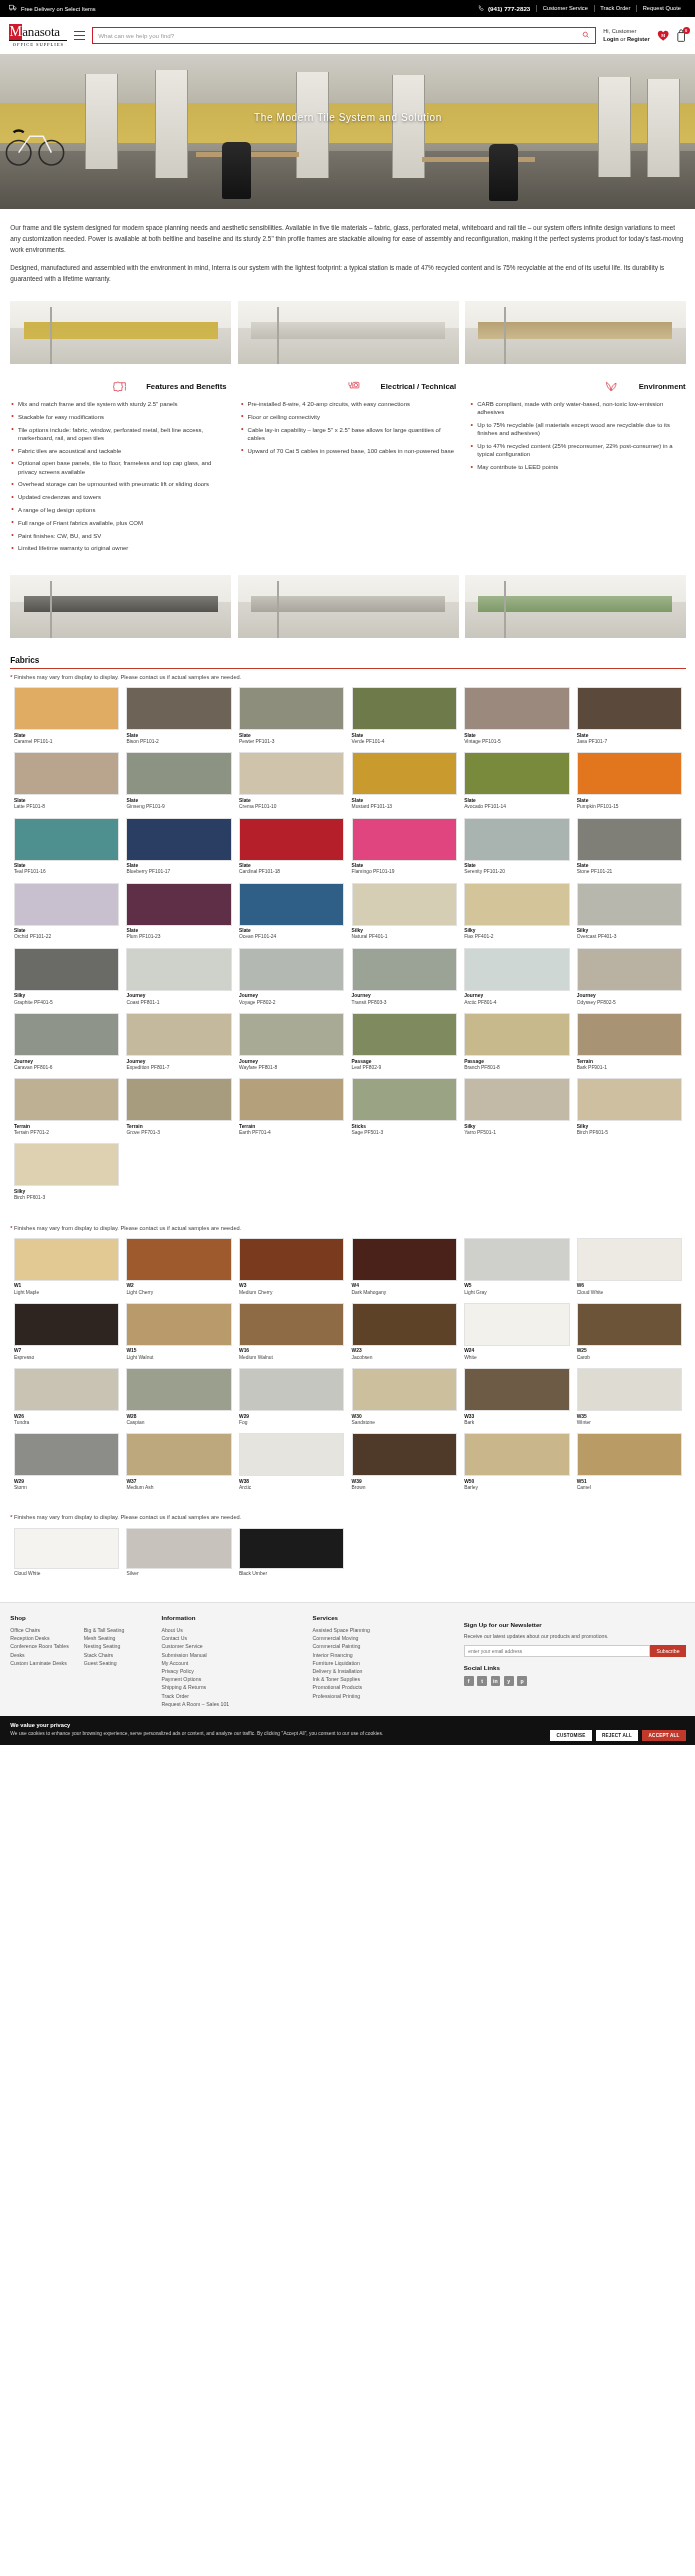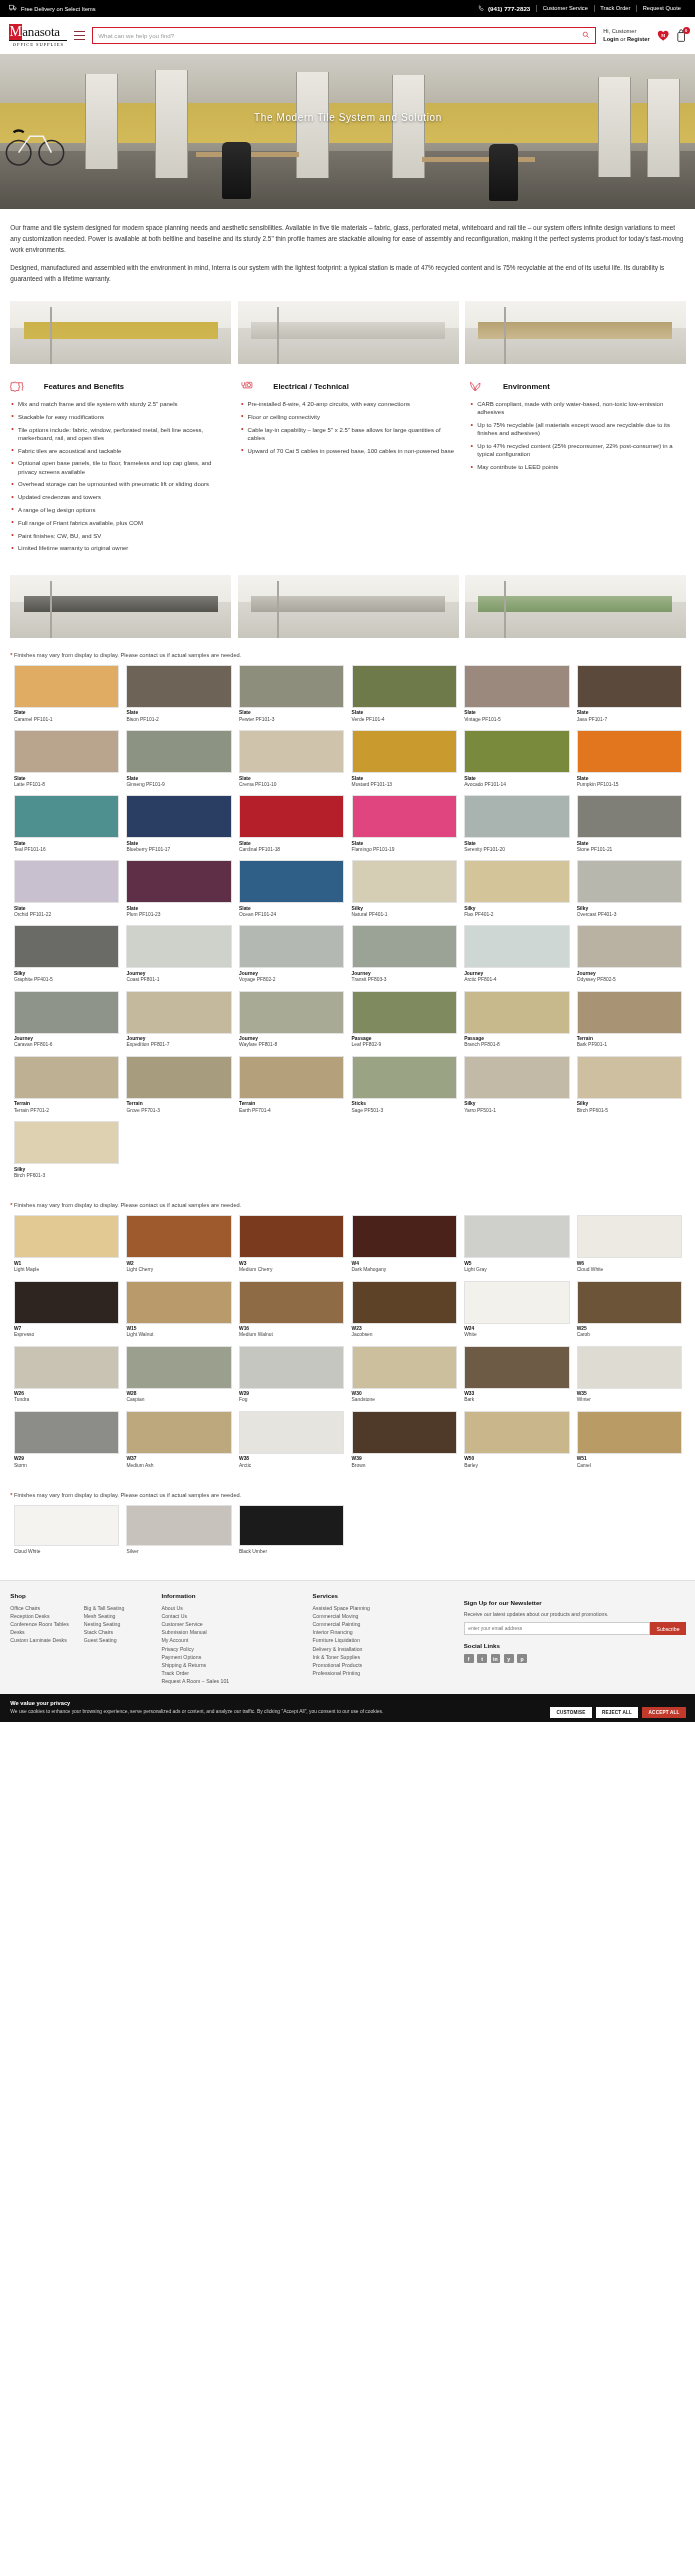--- a/index.html
+++ b/index.html
@@ -135,21 +135,21 @@
   }
   .ph-office.v2:before { background: linear-gradient(180deg,#d7d4cd,#c0bdb4); }
   .ph-office.v3:before { background: linear-gradient(180deg,#b6a172,#cbb98f); }
   .ph-office.v4:before { background: linear-gradient(180deg,#7c7a74,#55534e); }
   .ph-office.v5:before { background: linear-gradient(180deg,#c6c3bb,#a8a59d); }
   .ph-office.v6:before { background: linear-gradient(180deg,#9fb38a,#7d9a68); }
 
   
   .features { display: flex; gap: 13.4px; padding: 7.2px 10.3px 13.4px 10.3px; }
   .fcol { flex: 1; }
-  .fhead { display: flex; align-items: center; gap: 20px; margin-bottom: 7.2px; }
+  .fhead { display: flex; align-items: center; gap: 20px; margin-bottom: 7.2px; justify-content: flex-end; }
   .fhead h3 { font-size: 7.7px; font-weight: bold; color: #111; }
   .fcol ul { list-style: none; }
   .fcol li {
     position: relative; padding-left: 7.7px; margin-bottom: 4.6px;
     font-size: 6px; line-height: 8.2px; color: #3a3a3a;
   }
   .fcol li:before {
     content: "•"; position: absolute; left: 1px; top: -0.5px; color: #c0392b; font-size: 7.2px;
   }
 
@@ -409,20 +409,24 @@
         <div class="ph-office v4"></div>
       </div>
     <div class="cell">
         <div class="ph-office v5"></div>
       </div>
     <div class="cell">
         <div class="ph-office v6"></div>
       </div>
   </div>
 
+  <div class="sec-head">
+    <h2>Fabrics</h2>
+    <div class="sec-rule"></div>
+  </div>
   <div class="sec-note">
     <span class="ast">*</span>
     <span>Finishes may vary from display to display. Please contact us if actual samples are needed.</span>
   </div>
   <div class="swatches" id="fabrics-grid">
       <div class="sw">
         <div class="chip" style="background-image: radial-gradient(rgba(255, 255, 255, 0.1) 0.5px, transparent 0.5px), radial-gradient(rgba(0, 0, 0, 0.08) 0.5px, transparent 0.5px), linear-gradient(rgb(224, 171, 98), rgb(224, 171, 98));"></div>
         <div class="brand">Slate</div>
         <div class="nm">Caramel PF101-1</div>
       </div>

